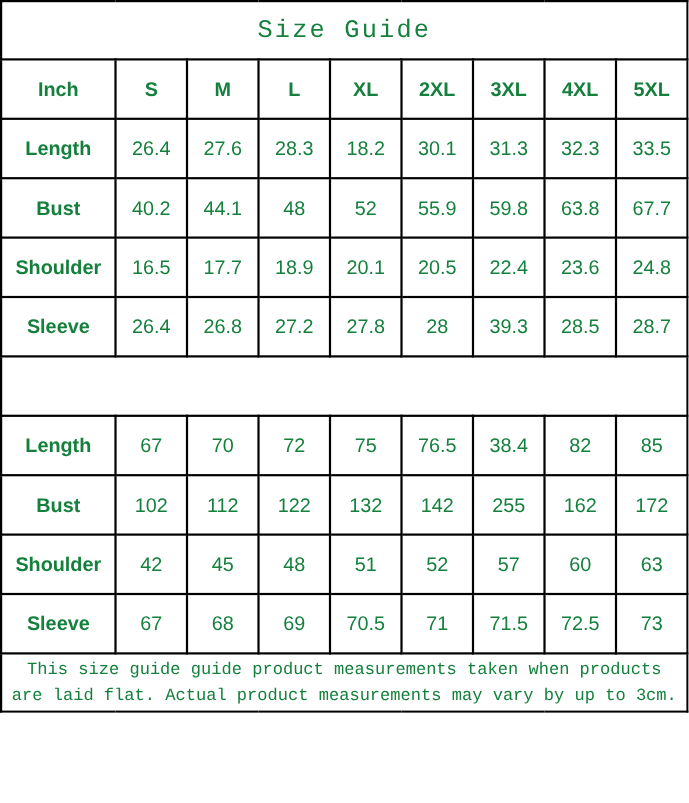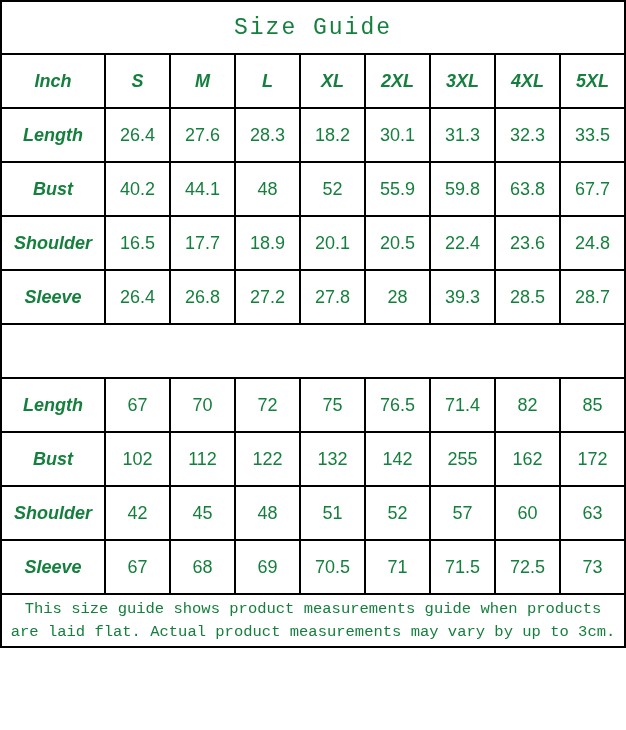--- a/index.html
+++ b/index.html
@@ -19,21 +19,20 @@
       border: 2px solid #000000;
       text-align: center;
       vertical-align: middle;
       height: 52px;
       font-size: 18px;
       padding: 0;
       overflow: hidden;
     }
     .size-guide td.cell-label {
       font-weight: bold;
-      font-style: italic;
     }
     .size-guide td.title-cell {
       font-family: "Liberation Mono", "DejaVu Sans Mono", monospace;
       font-size: 23px;
       letter-spacing: 2px;
       height: 51px;
       font-weight: normal;
     }
     .size-guide td.separator-cell {
       height: 52px;
@@ -129,21 +128,21 @@
     </tr>
   </tbody>
   <tbody>
       <tr>
         <td class="cell-label">Length</td>
         <td>67</td>
         <td>70</td>
         <td>72</td>
         <td>75</td>
         <td>76.5</td>
-        <td>71.4</td>
+        <td>38.4</td>
         <td>82</td>
         <td>85</td>
       </tr>
       <tr>
         <td class="cell-label">Bust</td>
         <td>102</td>
         <td>112</td>
         <td>122</td>
         <td>132</td>
         <td>142</td>
@@ -170,18 +169,18 @@
         <td>70.5</td>
         <td>71</td>
         <td>71.5</td>
         <td>72.5</td>
         <td>73</td>
       </tr>
     </tbody>
   <tbody>
     <tr>
       <td colspan="9" class="footer-cell">
-        <span>This size guide shows product measurements guide when products</span><br>
+        <span>This size guide guide product measurements taken when products</span><br>
         <span>are laid flat. Actual product measurements may vary by up to 3cm.</span>
       </td>
     </tr>
   </tbody>
 </table>
 
 </body></html>

